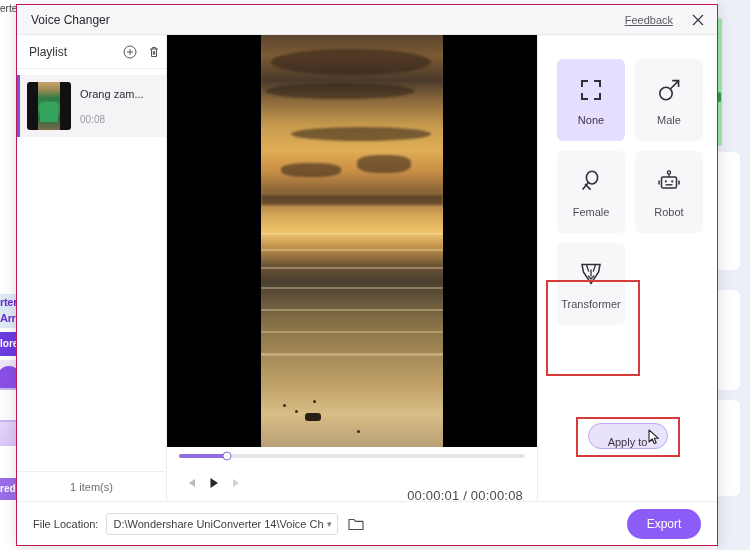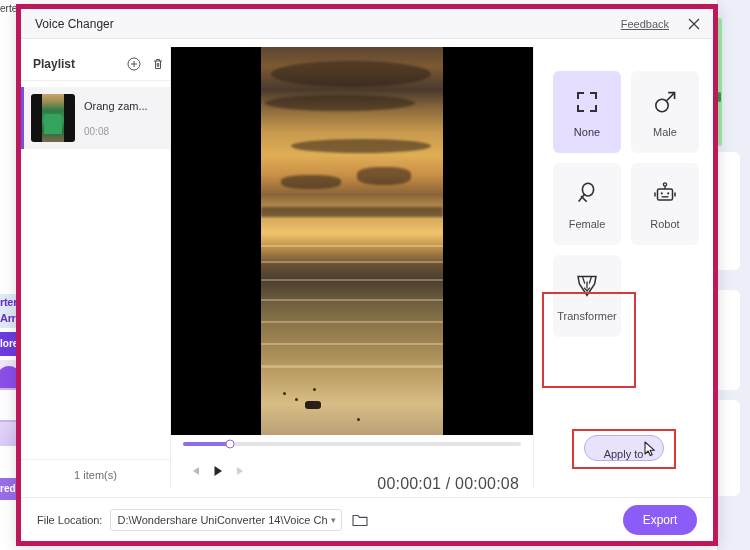--- a/index.html
+++ b/index.html
@@ -71,23 +71,23 @@
   }
   .bg-divider {
     position:absolute; right:32px; top:0; width:1px; height:550px;
     background:#e3e5ef;
   }
 
   
   .modal {
     position:absolute; left:16px; top:4px; width:702px; height:542px;
     background:#ffffff;
-    border:5px solid #be185d;
+    border:1px solid #be185d;
     box-shadow: 0 2px 14px rgba(0,0,0,0.14);
-    display:flex; flex-direction:column;gap:8px;
+    display:flex; flex-direction:column;
   }
 
   .titlebar {
     height:30px; background:#f7f7f9; border-bottom:1px solid #e8e8ec;
     display:flex; align-items:center; padding:0 10px 0 14px; flex:0 0 30px;
   }
   .title-text { font-size:12px; color:#2a2a2e; }
   .title-spacer{ flex:1; }
   .feedback-link {
     font-size:11px; color:#5a5a62; text-decoration:underline; margin-right:16px;
@@ -102,21 +102,20 @@
   .body-area { flex:1; display:flex; min-height:0; }
 
   
   .playlist {
     width:150px; flex:0 0 150px; border-right:1px solid #ececed;
     display:flex; flex-direction:column; background:#ffffff;
   }
   .pl-head {
     height:34px; display:flex; align-items:center; padding:0 2px 0 12px;
     border-bottom:1px solid #f0f0f1;
-    font-weight:bold;
   }
   .pl-head-title{ font-size:12px; color:#34343a; }
   .pl-head-spacer{ flex:1; }
   .pl-icon {
     width:20px; height:20px; margin-left:4px; cursor:pointer;
     display:flex; align-items:center; justify-content:center; color:#53535a;
   }
   .pl-items { flex:1; overflow:hidden; padding-top:6px; }
   .pl-item {
     position:relative; height:62px; display:flex; align-items:center;
@@ -193,21 +192,21 @@
     position:absolute; left:14%; top:50%; transform:translate(-50%,-50%);
     width:9px; height:9px; border-radius:50%; background:#fff; border:1.5px solid #8f6de4;
   }
 
   .transport {
     height:36px; display:flex; align-items:center; padding:0 14px;
     background:#fff; border-top:0;
   }
   .tp-btn { width:22px; height:22px; display:flex; align-items:center; justify-content:center; cursor:pointer; }
   .tp-spacer{ flex:1; }
-  .tp-time { font-size:16px; color:#4a4a52; letter-spacing:0.2px;margin-top:25px; }
+  .tp-time { font-size:13px; color:#4a4a52; letter-spacing:0.2px;margin-top:25px; }
 
   
   .voices {
     width:180px; flex:0 0 180px; border-left:1px solid #ececed;
     padding:24px 14px 0 19px; position:relative; background:#fff;
   }
   .voice-grid { display:grid; grid-template-columns:1fr 1fr; gap:10px; }
   .voice-cell {
     height:82px; border-radius:6px; background:#f7f7fa;
     display:flex; flex-direction:column; align-items:center; justify-content:center;

